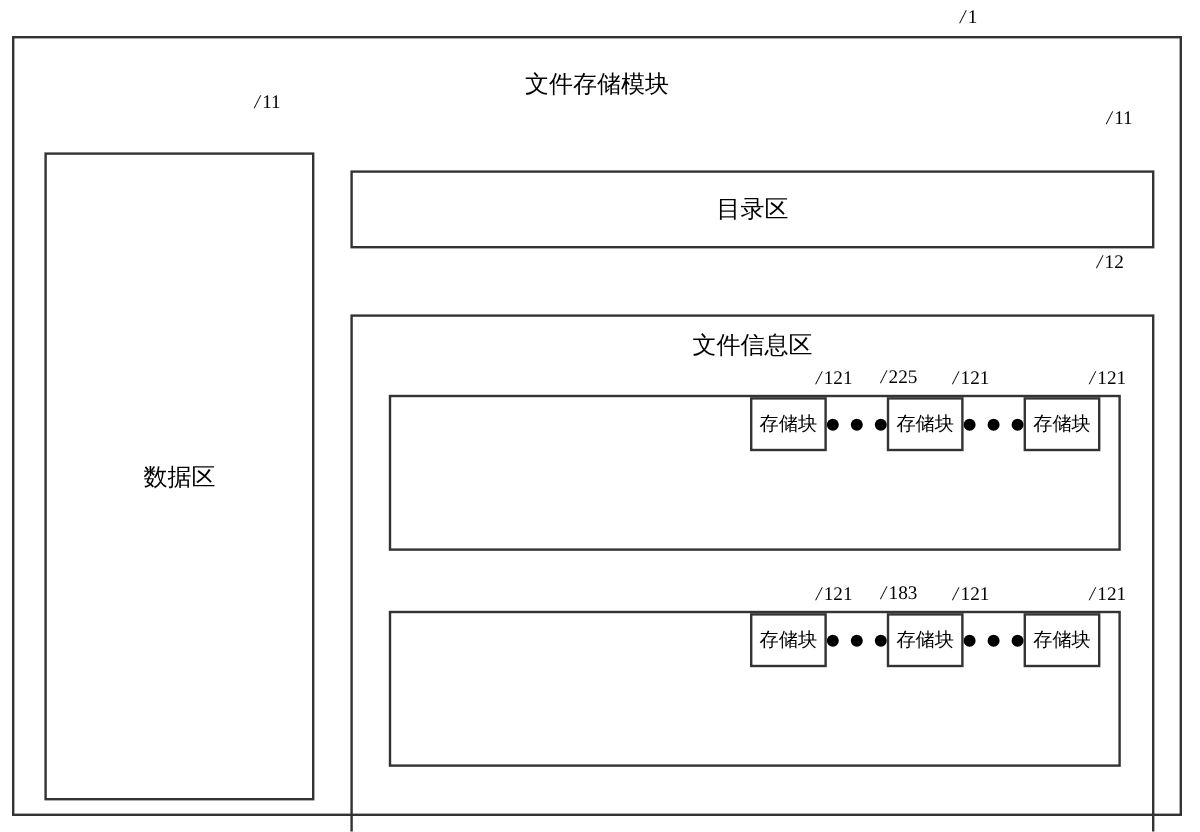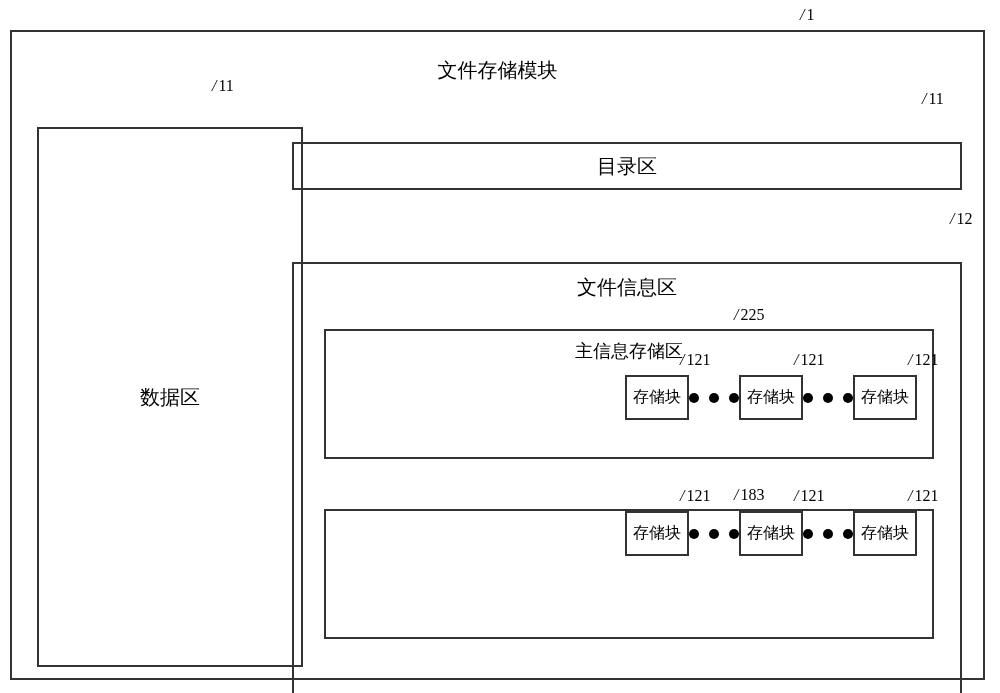--- a/index.html
+++ b/index.html
@@ -35,34 +35,34 @@
     }
     .outer-title {
       text-align: center;
       font-size: 20px;
       padding: 25px 0;
     }
     .data-area {
       position: absolute;
       top: 95px;
       left: 25px;
-      width: 266px;
+      width: 225px;
       height: 540px;
       border: 2px solid #333;
       display: flex;
       align-items: center;
       justify-content: center;
       font-size: 20px;
     }
     .directory-area {
       position: absolute;
       top: 110px;
       left: 280px;
       width: 670px;
-      height: 48px;
+      height: 65px;
       border: 2px solid #333;
       display: flex;
       align-items: center;
       justify-content: center;
       font-size: 20px;
     }
     .file-info-area {
       position: absolute;
       top: 230px;
       left: 280px;
@@ -128,27 +128,26 @@
   <div class="ref-label" style="top:45px; left:200px;">11</div>
   <div class="data-area">
     <span>数据区</span>
   </div>
 
   <div class="ref-label" style="top:58px; left:910px;">11</div>
   <div class="directory-area">
     <span>目录区</span>
   </div>
 
-  <div class="ref-label" style="top:178px; left:938px;text-align:center;">12</div>
+  <div class="ref-label" style="top:178px; left:902px;text-align:center;">12</div>
   <div class="file-info-area">
     <div class="file-info-title">文件信息区</div>
 
     <div class="ref-label" style="top:42px; left:440px;">225</div>
     <div class="storage-area main-storage">
-      <div class="storage-title">主信息存储区</div>
       <div class="storage-blocks">
         <div style="position:relative;">
           <div class="ref-label" style="top:-24px; left:55px;">121</div>
           <div class="block">存储块</div>
         </div>
         <div class="dots">
           <div class="dot"></div>
           <div class="dot"></div>
           <div class="dot"></div>
         </div>

